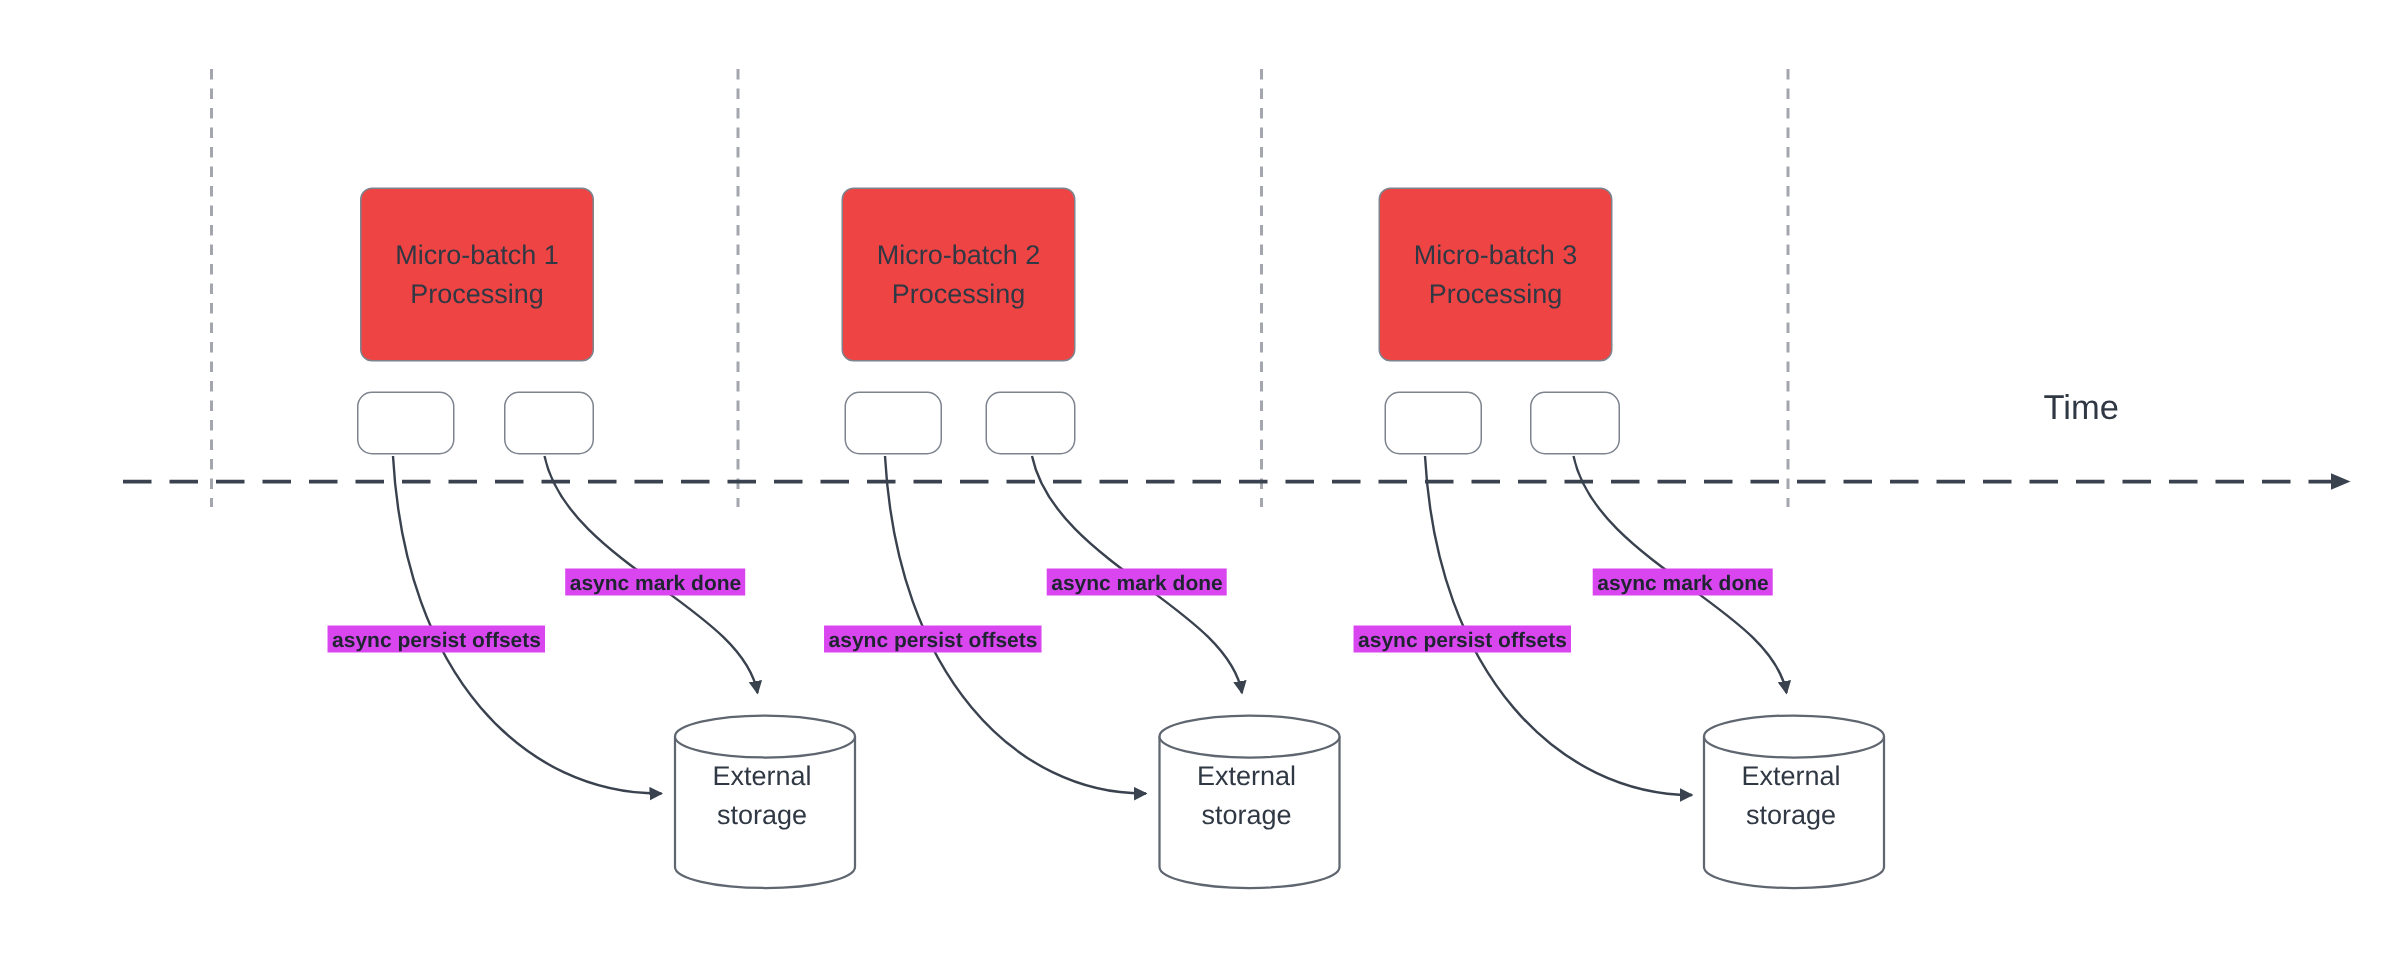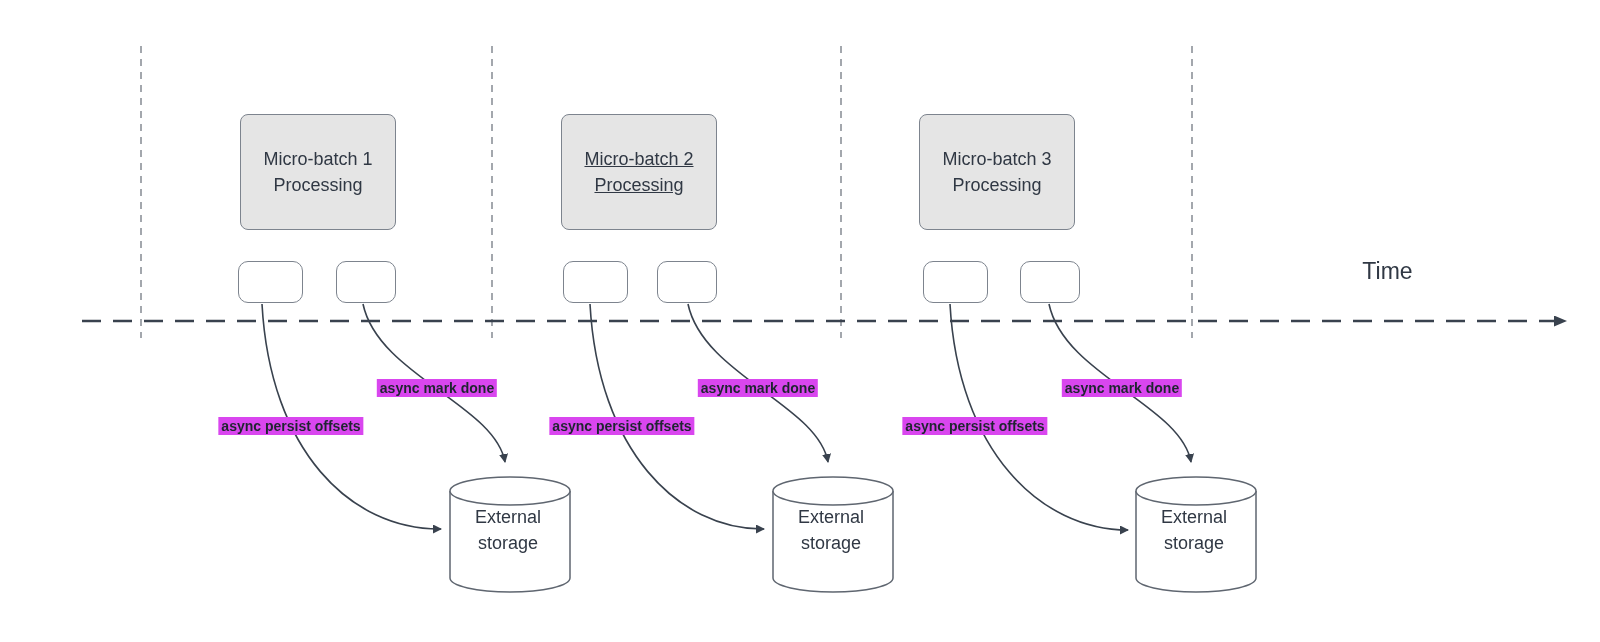--- a/index.html
+++ b/index.html
@@ -41,24 +41,24 @@
   }
   .cyl {
     fill: #ffffff;
     stroke: #5f6670;
     stroke-width: 1.5;
   }
   .proc-box {
     position: absolute;
     width: 156px;
     height: 116px;
-    top: 114px;
+    top: 125px;
     border: 1.5px solid #7d848e;
     border-radius: 8px;
-    background: #e5e5e5;
+    background: #ef4444;
     display: flex;
     flex-direction: column;
     align-items: center;
     justify-content: center;
     text-align: center;
     font-size: 18px;
     line-height: 26px;
     color: #303844;
     box-sizing: border-box;
   }
@@ -153,21 +153,21 @@
   </div>
   <div class="task-box wide" style="left:238px;"></div>
   <div class="task-box narrow" style="left:336px;"></div>
   <div class="edge-label" style="left:437px; top:379px;">async mark done</div>
   <div class="edge-label" style="left:291px; top:417px;">async persist offsets</div>
   <div class="storage-label" style="left:450px;">
     <div>External</div>
     <div>storage</div>
   </div>
 
-  <div class="proc-box" style="left:561px;text-decoration:underline;">
+  <div class="proc-box" style="left:561px;">
     <span>Micro-batch 2</span>
     <span>Processing</span>
   </div>
   <div class="task-box wide" style="left:563px;"></div>
   <div class="task-box narrow" style="left:657px;"></div>
   <div class="edge-label" style="left:758px; top:379px;">async mark done</div>
   <div class="edge-label" style="left:622px; top:417px;">async persist offsets</div>
   <div class="storage-label" style="left:773px;">
     <div>External</div>
     <div>storage</div>

